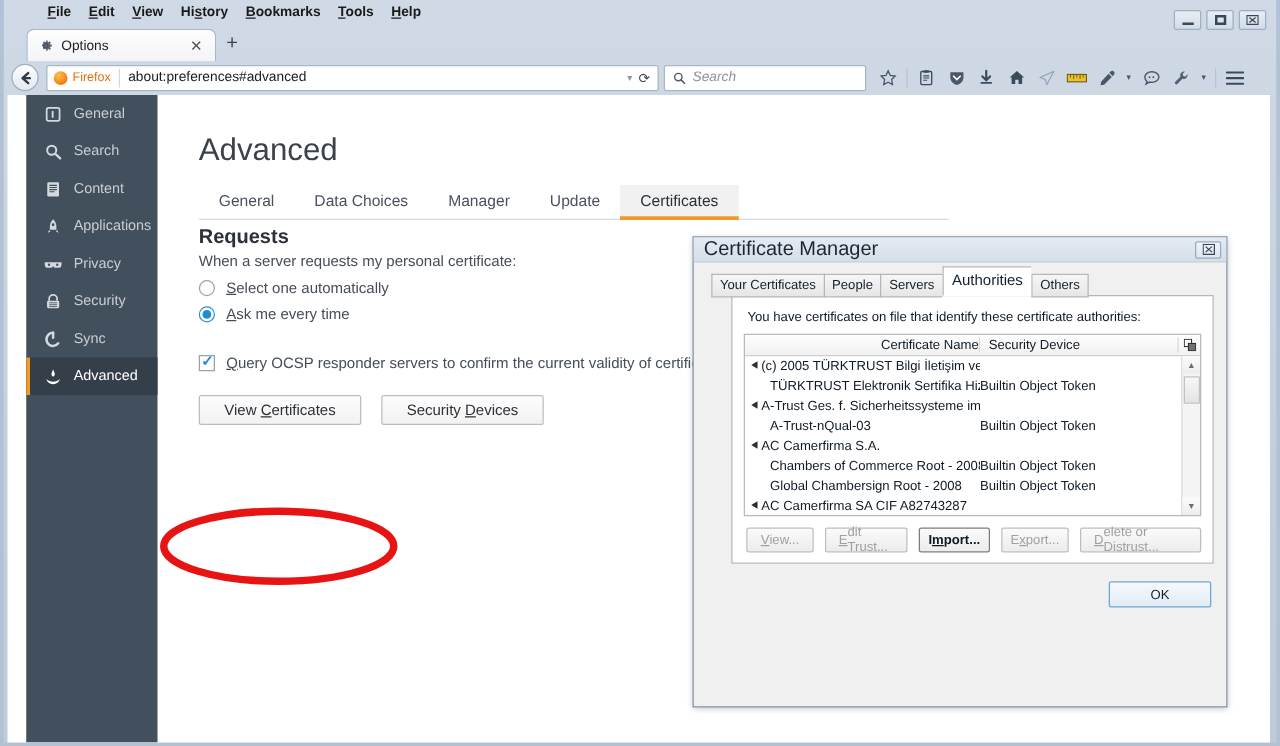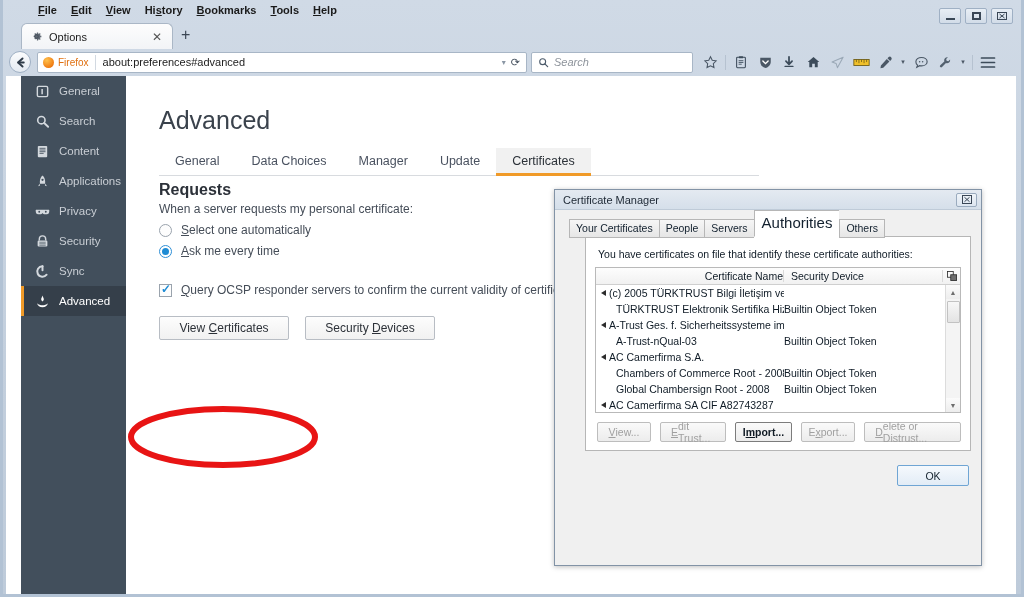--- a/index.html
+++ b/index.html
@@ -219,21 +219,21 @@
     position: absolute; left: 548px; top: 113px;
     width: 428px; height: 377px;
     background: #f0f0f0;
     border: 1px solid #8293a6;
     box-shadow: 0 1px 5px rgba(0,0,0,0.25);
   }
   .dlg-title {
     height: 20px; background: linear-gradient(to bottom,#e4eaf1,#d5dfea);
     border-bottom: 1px solid #bfcbd8;
     display: flex; align-items: center; padding: 0 4px 0 8px;
-    font-size: 11px; color: #1c2733;
+    font-size: 16px; color: #1c2733;
   }
   .dlg-title-text { flex: 1; }
   .dlg-close {
     width: 21px; height: 14px;
     background: linear-gradient(to bottom,#eff4f9,#dde6f0);
     border: 1px solid #9aabbe; border-radius: 2px;
     display: flex; align-items: center; justify-content: center;
     font-size: 8px; color: #3a4756;
   }
   .dlg-body { position: relative; padding: 8px 10px; }
@@ -241,21 +241,21 @@
   .dlg-tabs { display: flex; align-items: flex-end; height: 19px; margin-left: 4px; }
   .dlg-tab {
     padding: 2px 6px 3px; font-size: 10.5px; color: #12202e;
     background: linear-gradient(to bottom,#f6f6f6,#e6e6e6);
     border: 1px solid #b6b6b6; border-right: none;
     position: relative; top: 1px;
   }
   .dlg-tab:last-child { border-right: 1px solid #b6b6b6; }
   .dlg-tab.active {
     background: #ffffff; border-bottom-color: #ffffff;
-    padding: 3px 7px 5px; top: 0; z-index: 2; font-size: 15px; margin-top: 24px;
+    padding: 3px 7px 5px; top: 0; z-index: 2; font-size: 12px; margin-top: 24px;
   }
 
   .dlg-panel {
     background: #ffffff; border: 1px solid #b6b6b6;
     margin-top: -1px; padding: 9px 9px 8px; margin-left: 20px;
   }
   .dlg-desc { font-size: 10.5px; color: #0f1b26; margin: 2px 0 7px 3px; }
 
   .cert-list {
     border: 1px solid #b9b9b9; background: #ffffff;
@@ -307,21 +307,21 @@
     background: linear-gradient(to bottom,#fafafa,#ececec);
     border: 1px solid #bdbdbd; border-radius: 2px;
     font-size: 10.5px; color: #a0a0a0;
     display: flex; align-items: center; justify-content: center;
   }
   .dbtn.enabled { color: #101a24; font-weight: bold; border-color: #7c7c7c; }
   .dbtn u { text-decoration: underline; }
 
   .dlg-ok-row { display: flex; justify-content: flex-end; margin-top: 14px; padding-right: 2px; }
   .okbtn {
-    width: 72px; height: 21px;
+    width: 82px; height: 21px;
     background: linear-gradient(to bottom,#f5f9fd,#e2ecf6);
     border: 1px solid #6fa5d4; border-radius: 2px;
     font-size: 10.5px; color: #14222e;
     display: flex; align-items: center; justify-content: center;
   }
 
   
   .annot {
     position: absolute; left: 120px; top: 328px;
     width: 195px; height: 66px; pointer-events: none;

